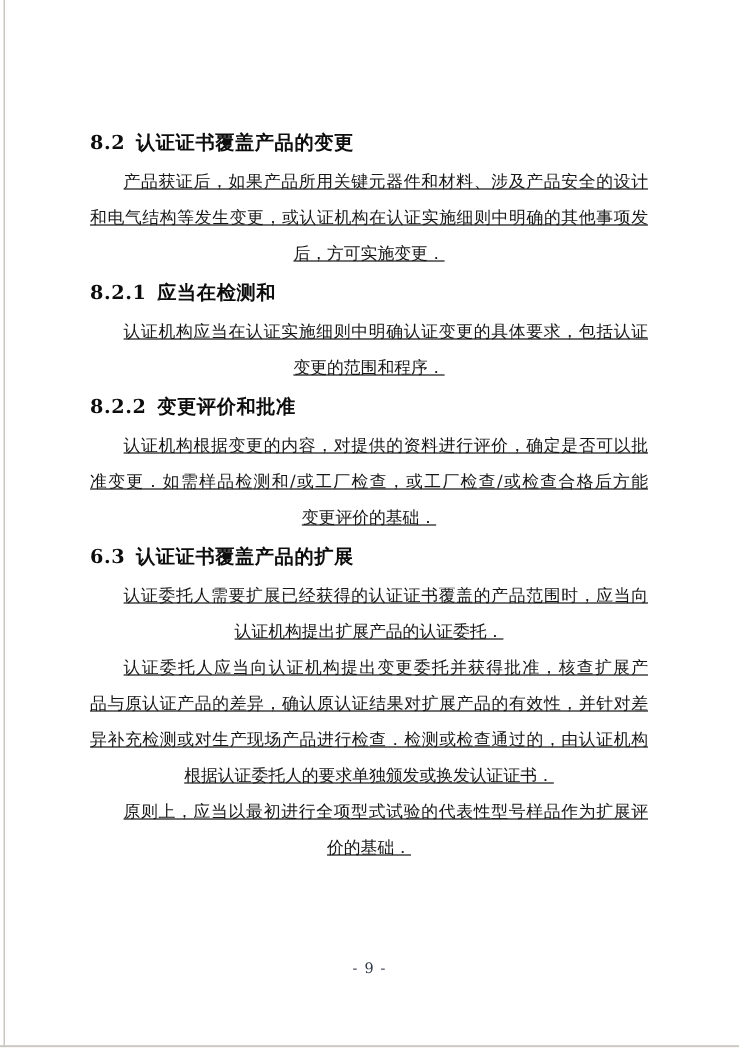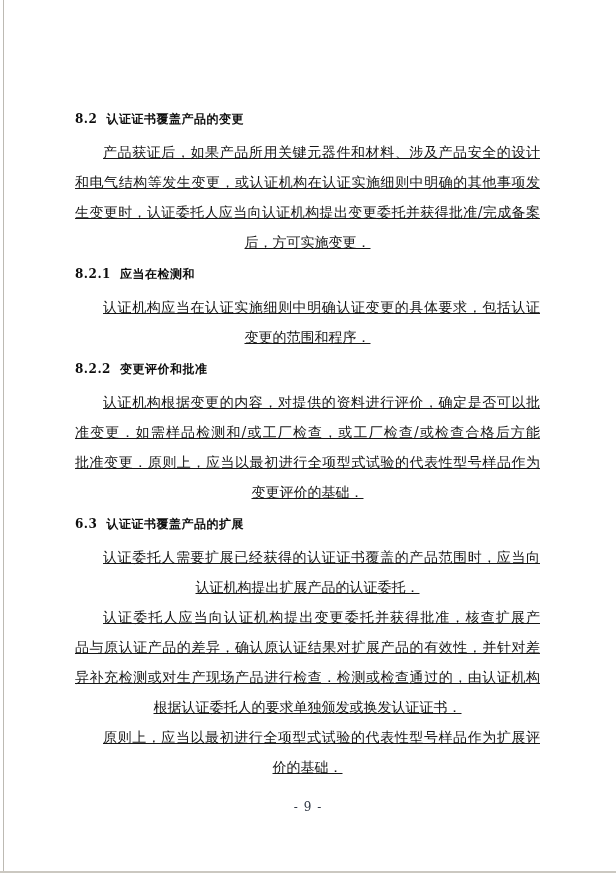--- a/index.html
+++ b/index.html
@@ -33,21 +33,21 @@
     background: #cbc8c1;
   }
   .content {
     position: absolute;
     left: 75px;
     top: 108px;
     width: 465px;
   }
   .heading {
     font-weight: bold;
-    font-size: 12px;
+    font-size: 16px;
     line-height: 22px;
     margin: 6px 0 7px 0;
     color: #0d0d0d;
     white-space: nowrap;
   }
   .section:first-child .heading {
     margin-top: 0;
   }
   .hnum {
     margin-right: 9px;
@@ -90,37 +90,35 @@
 <body>
 
 <div class="page">
   <div class="edge-left"></div>
   <div class="content" id="doc-content">
       <div class="section">
         <div class="heading"><span class="hnum">8.2</span><span class="htitle">认证证书覆盖产品的变更</span></div>
         <div class="para">
           <div class="line first fill">产品获证后，如果产品所用关键元器件和材料、涉及产品安全的设计</div>
           <div class="line fill">和电气结构等发生变更，或认证机构在认证实施细则中明确的其他事项发</div>
-          <div class="line fill">生变更时，认证委托人应当向认证机构提出变更委托并获得批准/完成备案</div>
           <div class="line last">后，方可实施变更．</div>
         </div>
       </div>
       <div class="section">
         <div class="heading"><span class="hnum">8.2.1</span><span class="htitle">应当在检测和</span></div>
         <div class="para">
           <div class="line first fill">认证机构应当在认证实施细则中明确认证变更的具体要求，包括认证</div>
           <div class="line last">变更的范围和程序．</div>
         </div>
       </div>
       <div class="section">
         <div class="heading"><span class="hnum">8.2.2</span><span class="htitle">变更评价和批准</span></div>
         <div class="para">
           <div class="line first fill">认证机构根据变更的内容，对提供的资料进行评价，确定是否可以批</div>
           <div class="line fill">准变更．如需样品检测和/或工厂检查，或工厂检查/或检查合格后方能</div>
-          <div class="line fill">批准变更．原则上，应当以最初进行全项型式试验的代表性型号样品作为</div>
           <div class="line last">变更评价的基础．</div>
         </div>
       </div>
       <div class="section">
         <div class="heading"><span class="hnum">6.3</span><span class="htitle">认证证书覆盖产品的扩展</span></div>
         <div class="para">
           <div class="line first fill">认证委托人需要扩展已经获得的认证证书覆盖的产品范围时，应当向</div>
           <div class="line last">认证机构提出扩展产品的认证委托．</div>
         </div>
         <div class="para">

